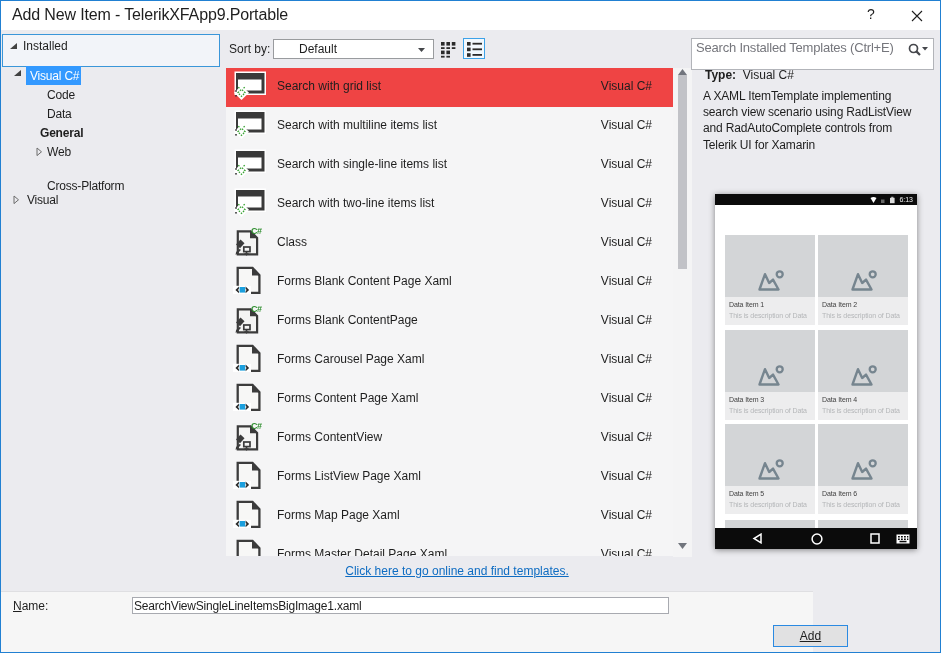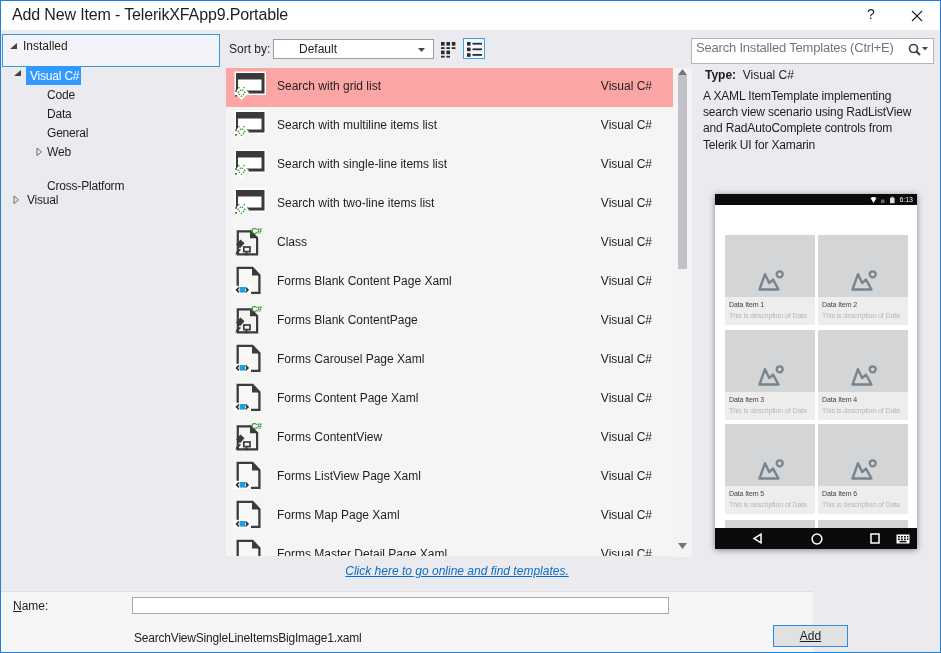--- a/index.html
+++ b/index.html
@@ -15,46 +15,46 @@
 .installedbox { position:absolute; left:1px; top:4px; width:218px; height:33px; border:1px solid #3a96d9; background:#f2f4f9; }
 .treetext { position:absolute; font-size:12px; line-height:16px; letter-spacing:-0.2px; }
 .vsel { position:absolute; left:25px; top:36px; width:55px; height:19px; background:#3399ff; }
 
 .sortlabel { position:absolute; left:228px; top:41px; }
 .combo { position:absolute; left:272px; top:38px; width:161px; height:20px; background:#fff; border:1px solid #999b9e; }
 .combo span { position:absolute; left:1px; line-height:18px;margin-left:24px; }
 .listbtn { position:absolute; left:462px; top:37px; width:22px; height:21px; border:1px solid #3da2e8; background:#f2f8fd; }
 .list { position:absolute; left:225px; top:67px; width:447px; height:488px; background:#f5f5f6; overflow:hidden; }
 .row { position:relative; width:447px; height:39px; }
-.row.sel { background:#fca5a5; }
+.row.sel { background:#ef4444; }
 .row .icon { position:absolute; left:5px; top:3px; }
 .row .name { position:absolute; left:51px; top:0; line-height:36px; }
 .row .lang { position:absolute; right:21px; top:0; line-height:36px; }
 .sb { position:absolute; left:672px; top:67px; width:19px; height:490px; background:#f4f4f5; }
 .sb .thumb { position:absolute; left:5px; top:7px; width:9px; height:194px; background:#c1c2c7; }
 
-.search { position:absolute; left:690px; top:37px; width:243px; height:26px; background:#fff; border:1px solid #b2b4b9; }
+.search { position:absolute; left:690px; top:37px; width:243px; height:32px; background:#fff; border:1px solid #b2b4b9; }
 .search .ph { position:absolute; left:4px; top:0; line-height:18px; font-size:13px; letter-spacing:-0.2px; color:#75767c; }
 .typerow { position:absolute; left:704px; top:67px; }
 .desc { position:absolute; left:702px; top:87px; width:240px; line-height:16.2px; letter-spacing:-0.15px; }
 .phone { position:absolute; left:714px; top:193px; width:202px; height:355px; background:#fff; box-shadow:0 1px 6px rgba(0,0,0,0.45); overflow:hidden; }
 .statusbar { position:absolute; left:0; top:0; width:202px; height:11px; background:#0b0b0b; }
 .navbar { position:absolute; left:0; bottom:0; width:202px; height:21px; background:#0b0b0b; z-index:3; }
 .card { position:absolute; width:90px; height:90px; letter-spacing:0; }
 .card .img { position:absolute; left:0; top:0; width:90px; height:62px; background:#d3d5d7; }
 .card .txt { position:absolute; left:0; top:62px; width:90px; height:28px; background:#ededee; }
 .card .ti { position:absolute; left:4px; top:4px; font-size:7px; letter-spacing:-0.1px; color:#424242; }
 .card .de { position:absolute; left:4px; top:15px; font-size:7px; letter-spacing:-0.1px; color:#b4b6b8; }
 
-.linkbar { position:absolute; left:0; top:556px; width:939px; height:34px; background:#ebebef;font-style:italic; }
+.linkbar { position:absolute; left:0; top:556px; width:939px; height:34px; background:#ebebef; }
 .linkbar a { position:absolute; left:0; width:912px; text-align:center; top:7px; color:#0e6cc2; text-decoration:underline; }
 .bottom { position:absolute; left:0; top:590px; width:812px; height:61px; background:#f6f6f6; border-top:1px solid #dfdfe2; }
 .namelabel { position:absolute; left:12px; top:7px; }
 .nameinput { position:absolute; left:131px; top:5px; width:537px; height:17px; background:#fff; border:1px solid #a8aab0; }
-.nameinput span { position:absolute; left:1px; top:1px; letter-spacing:-0.2px;margin-top:32px; }
+.nameinput span { position:absolute; left:1px; top:1px; letter-spacing:-0.2px; }
 .btn { position:absolute; top:33px; width:74px; height:22px; background:#e1e1e2; border:1px solid #7e7e82; text-align:center; line-height:20px; }
 .btn.def { border:1px solid #2b8ae2; }
 </style>
 </head>
 <body>
 <div class="dlg">
   <div class="titlebar">
     <span class="title-text">Add New Item - TelerikXFApp9.Portable</span>
     <span class="abs" style="left:866px;top:5px;font-size:14px;color:#1e1e1e;">?</span>
     <svg class="abs" style="left:910px;top:9px;" width="12" height="12">
@@ -69,21 +69,21 @@
         </svg>
       <span class="abs" style="left:20px;top:0;line-height:22px;">Installed</span>
     </div>
     <svg class="abs" style="left:13px;top:40px;" width="8" height="7">
         <path d="M7,0 L7,6 L0,6 Z" fill="#424242"></path>
       </svg>
     <div class="vsel"></div>
     <span class="treetext" style="left:29px;top:38px;color:#fff;">Visual C#</span>
     <span class="treetext" style="left:46px;top:57px;">Code</span>
     <span class="treetext" style="left:46px;top:76px;">Data</span>
-    <span class="treetext" style="left:46px;top:95px;">General</span>
+    <span class="treetext" style="left:39px;top:95px;font-weight:bold;">General</span>
     <svg class="abs" style="left:35px;top:117px;" width="7" height="10">
         <path d="M1,1 L5.5,4.8 L1,8.6 Z" fill="none" stroke="#6d6d6d" stroke-width="1"></path>
       </svg>
     <span class="treetext" style="left:46px;top:114px;">Web</span>
     <span class="treetext" style="left:46px;top:148px;">Cross-Platform</span>
     <svg class="abs" style="left:12px;top:165px;" width="7" height="10">
         <path d="M1,1 L5.5,4.8 L1,8.6 Z" fill="none" stroke="#6d6d6d" stroke-width="1"></path>
       </svg>
     <span class="treetext" style="left:26px;top:162px;">Visual</span>
   </div>

